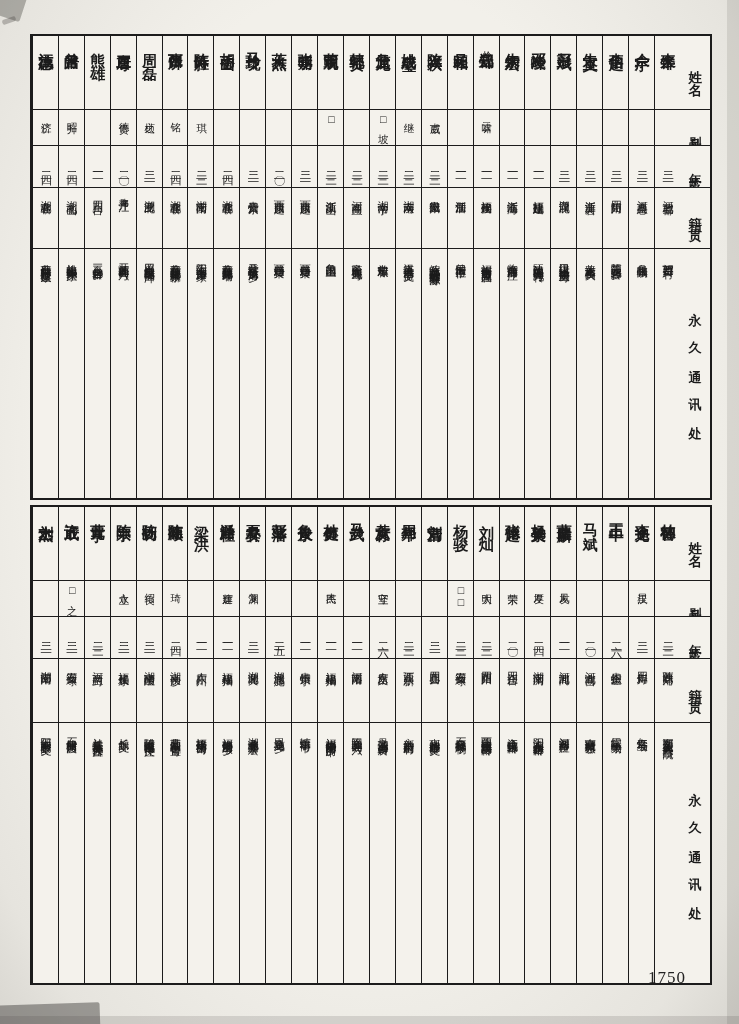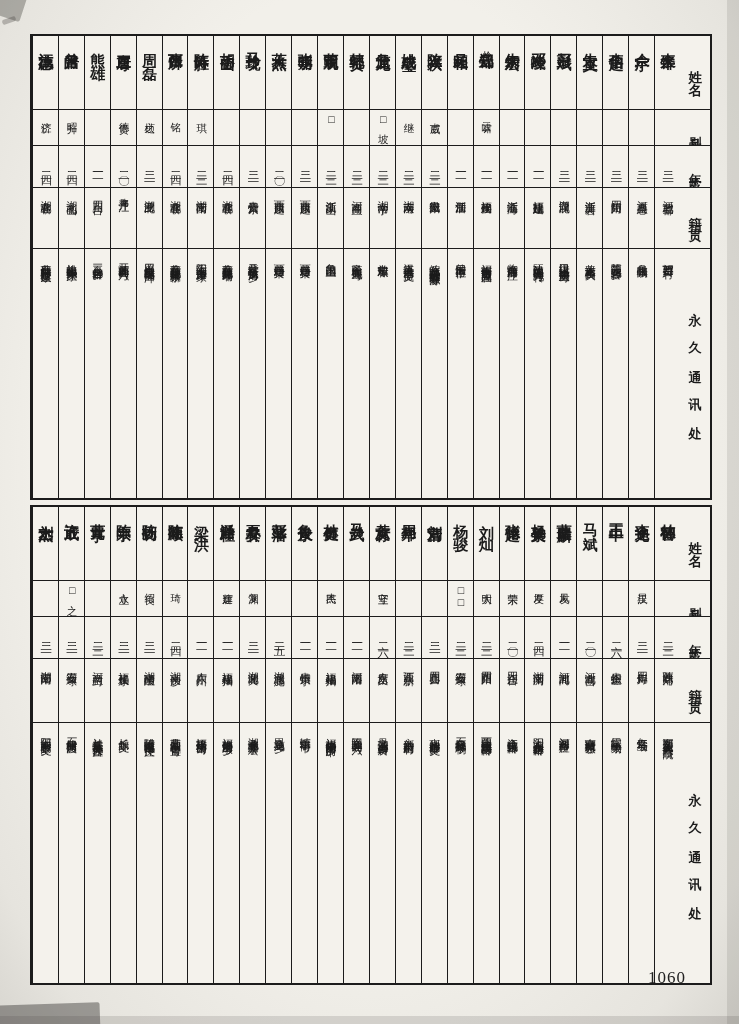--- a/index.html
+++ b/index.html
@@ -798,14 +798,14 @@
     <div class="cell alias"></div>
     <div class="cell age">二二</div>
     <div class="cell native">
           <span class="note"></span>
           <span>湖南邵阳</span>
         </div>
     <div class="cell addr">邵阳南乡罗桥邮交</div>
   </div>
 </div>
 
-  <div class="pageno">1060</div>
+  <div class="pageno">1750</div>
 </div>
 
 </body></html>

